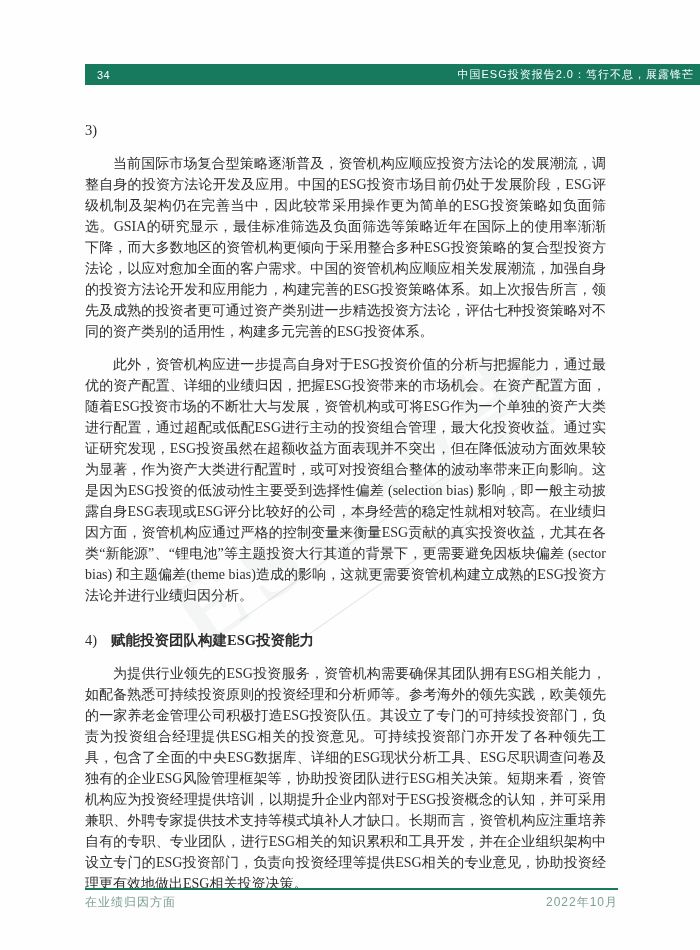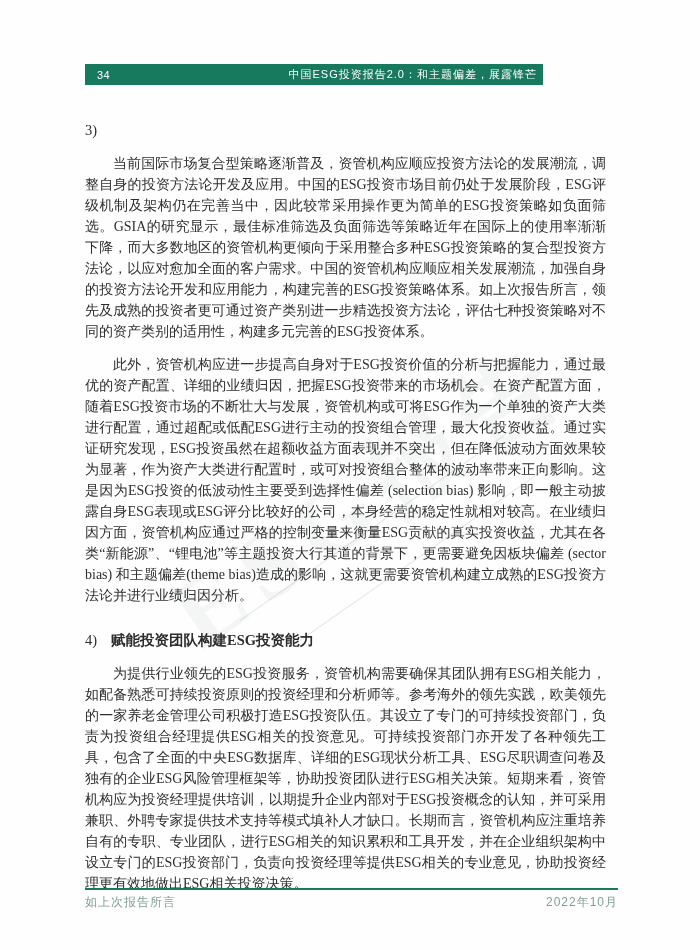--- a/index.html
+++ b/index.html
@@ -11,21 +11,21 @@
   .page {
     position: relative;
     width: 700px; height: 950px;
     background: #fefefe;
     overflow: hidden;
   }
   
   .header-bar {
     position: absolute;
     left: 85px; top: 64px;
-    width: 458px; height: 21px;
+    width: 615px; height: 21px;
     background: #17795e;
     color: #ffffff;
     display: flex;
     justify-content: space-between;
     align-items: center;
     box-sizing: border-box;
     padding: 0 6px 0 12px;
     font-family: "Liberation Sans", "DejaVu Sans", sans-serif;
     font-size: 11px;
     letter-spacing: 0.5px;
@@ -100,21 +100,21 @@
     letter-spacing: 1px;
   }
 </style>
 </head>
 <body>
 
 <div class="page">
 
   <div class="header-bar">
     <span class="hdr-num">34</span>
-    <span class="hdr-title">中国ESG投资报告2.0：和主题偏差，展露锋芒</span>
+    <span class="hdr-title">中国ESG投资报告2.0：笃行不息，展露锋芒</span>
   </div>
 
   <div class="watermark">ESG报告</div>
   <div class="wm-line wm-line-1"></div>
   <div class="wm-line wm-line-2"></div>
 
   <main class="content">
 
     <div class="section-heading">
       <span class="sec-num">3)</span>
@@ -125,17 +125,17 @@
     <div class="section-heading second">
       <span class="sec-num">4)</span>
       <span class="sec-title">赋能投资团队构建ESG投资能力</span>
     </div>
     <p class="para">为提供行业领先的ESG投资服务，资管机构需要确保其团队拥有ESG相关能力，如配备熟悉可持续投资原则的投资经理和分析师等。参考海外的领先实践，欧美领先的一家养老金管理公司积极打造ESG投资队伍。其设立了专门的可持续投资部门，负责为投资组合经理提供ESG相关的投资意见。可持续投资部门亦开发了各种领先工具，包含了全面的中央ESG数据库、详细的ESG现状分析工具、ESG尽职调查问卷及独有的企业ESG风险管理框架等，协助投资团队进行ESG相关决策。短期来看，资管机构应为投资经理提供培训，以期提升企业内部对于ESG投资概念的认知，并可采用兼职、外聘专家提供技术支持等模式填补人才缺口。长期而言，资管机构应注重培养自有的专职、专业团队，进行ESG相关的知识累积和工具开发，并在企业组织架构中设立专门的ESG投资部门，负责向投资经理等提供ESG相关的专业意见，协助投资经理更有效地做出ESG相关投资决策。</p>
 
   </main>
 
   <div class="footer-line"></div>
   <div class="footer-row">
-    <span>如上次报告所言</span>
+    <span>在业绩归因方面</span>
     <span>2022年10月</span>
   </div>
 
 </div>
 
 </body></html>

